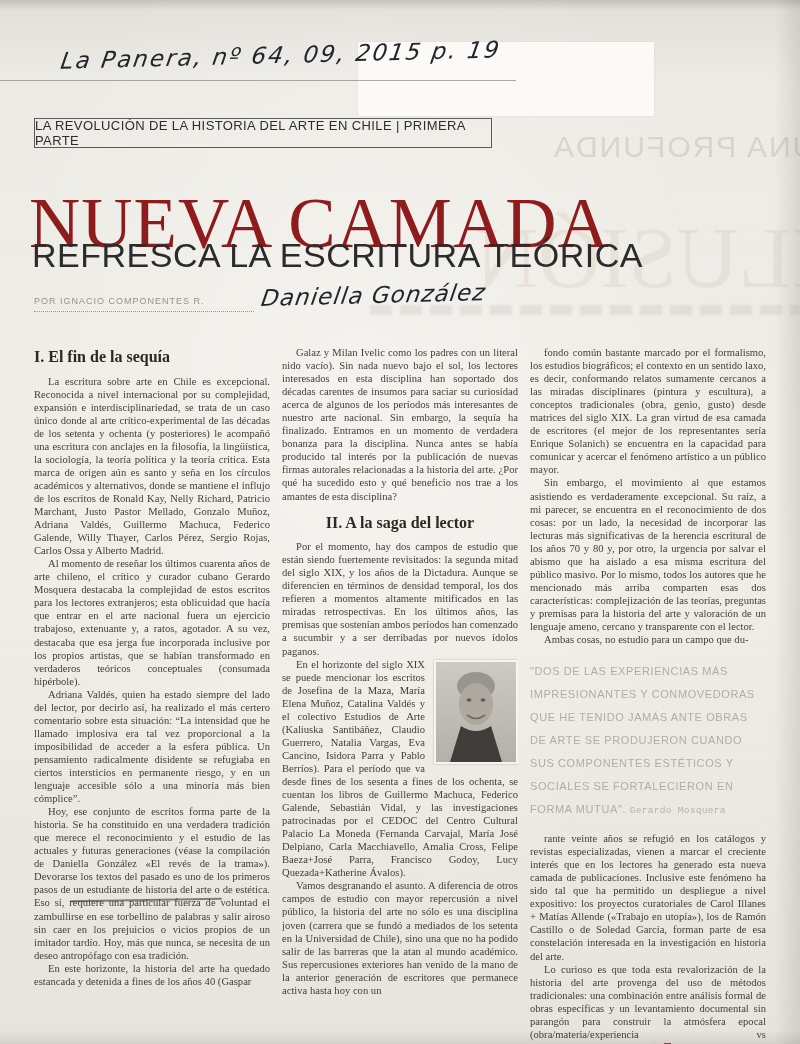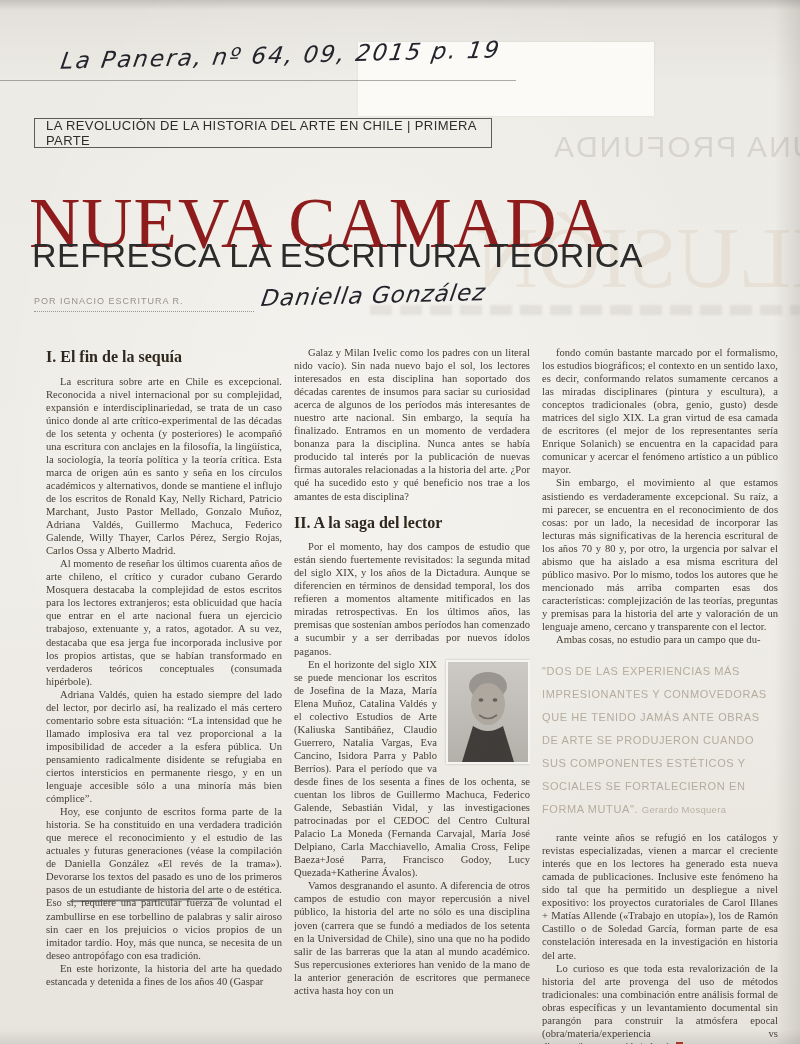--- a/index.html
+++ b/index.html
@@ -34,43 +34,43 @@
   .ghost-kicker{right:-14px;top:130px;font-family:"Liberation Sans",sans-serif;
     font-size:30px;letter-spacing:2px;color:rgba(125,118,105,.20);}
   .ghost-title{right:-20px;top:208px;font-family:"Liberation Serif",serif;
     font-size:86px;color:rgba(196,166,138,.17);}
   .ghost-line{position:absolute;right:0;top:305px;width:430px;height:10px;
     background:repeating-linear-gradient(90deg,rgba(130,120,108,.12) 0 22px,rgba(0,0,0,0) 22px 30px);
     filter:blur(1px);}
   
   .kicker{position:absolute;left:34px;top:118px;width:458px;height:30px;
     border:1px solid rgba(55,55,55,.8);display:flex;align-items:center;
-    padding-left:11px;box-sizing:border-box;
+    box-sizing:border-box;
     font-family:"Liberation Sans",sans-serif;font-size:13px;letter-spacing:.4px;color:#2d2d2d;}
   .title{position:absolute;left:29px;top:148px;font-size:71px;line-height:1;
     font-family:Liberation Serif, serif;color:#8e1c1c;letter-spacing:1px;font-weight:500;margin-top:40px;}
   .subtitle{position:absolute;left:32px;top:238px;font-size:34px;line-height:1;
     font-family:"Liberation Sans",sans-serif;color:#2b2b2b;letter-spacing:.5px;font-weight:400;}
   .byline{position:absolute;left:34px;top:296px;width:220px;
     font-family:"Liberation Sans",sans-serif;font-size:9px;letter-spacing:1px;color:#97918a;
     border-bottom:1px dotted #9b968e;padding-bottom:5px;}
   
   .columns{position:absolute;left:34px;top:346px;width:732px;height:698px;
-    display:flex;gap:12px;overflow:hidden;margin-left:12px;}
+    display:flex;gap:12px;overflow:hidden;}
   .col{width:236px;overflow:hidden;color:#453d33;font-size:10.6px;line-height:13.05px;}
   .col h2{font-family:"Liberation Serif",serif;font-size:16px;line-height:1.1;
     margin:2px 0 9px;color:#2f281f;font-weight:bold;}
-  .col h2.h2-mid{margin-top:11px;}
+  .col h2.h2-mid{margin-top:11px;text-align:center;}
   .para{margin:0;text-align:justify;text-indent:14px;hyphens:auto;-webkit-hyphens:auto;}
   .photo-frame{float:right;width:84px;height:104px;margin:2px 0 5px 9px;
     background:#f6f5f2;padding:2px;box-sizing:border-box;box-shadow:0 0 2px rgba(0,0,0,.25);}
   .photo-frame svg{display:block;width:80px;height:100px;}
   .pullquote{margin:14px 0 10px;font-family:"Liberation Sans",sans-serif;
     font-size:11px;line-height:23px;letter-spacing:.6px;color:#b5ac9f;text-align:left;text-indent:0;}
-  .pullquote .attr{font-size:9.5px;letter-spacing:.3px;color:#b9b1a4;}
+  .pullquote .attr{font-size:9.5px;letter-spacing:.3px;color:#b9b1a4;font-family:Liberation Mono, monospace;}
   .endmark{display:inline-block;width:7px;height:9px;background:#b23429;
     margin-left:4px;transform:translateY(1px);}
 </style>
 </head>
 <body>
 
 <div class="page">
 
   <div class="edge-top"></div>
   <div class="white-patch"></div>
@@ -80,21 +80,21 @@
 
   <div class="ghost ghost-kicker">UNA PROFUNDA</div>
   <div class="ghost ghost-title">ILUSIÓN</div>
   <div class="ghost-line"></div>
 
   <div class="kicker">
     <span>LA REVOLUCIÓN DE LA HISTORIA DEL ARTE EN CHILE  |  PRIMERA PARTE</span>
   </div>
   <h1 class="title">NUEVA CAMADA</h1>
   <div class="subtitle">REFRESCA LA ESCRITURA TEÓRICA</div>
-  <div class="byline">POR IGNACIO ESCRITURA R.</div>
+  <div class="byline">POR IGNACIO COMPONENTES R.</div>
   <div class="handwriting hw-name">Daniella González</div>
 
   <div class="columns">
 
     <div class="col">
       <h2>I. El fin de la sequía</h2>
       <p class="para">La escritura sobre arte en Chile es excepcional. Reconocida a nivel internacional por su complejidad, expansión e interdisciplinariedad, se trata de un caso único donde al arte crítico-experimental de las décadas de los setenta y ochenta (y posteriores) le acompañó una escritura con anclajes en la filosofía, la lingüística, la sociología, la teoría política y la teoría crítica. Esta marca de origen aún es santo y seña en los círculos académicos y alternativos, donde se mantiene el influjo de los escritos de Ronald Kay, Nelly Richard, Patricio Marchant, Justo Pastor Mellado, Gonzalo Muñoz, Adriana Valdés, Guillermo Machuca, Federico Galende, Willy Thayer, Carlos Pérez, Sergio Rojas, Carlos Ossa y Alberto Madrid.</p>
       <p class="para">Al momento de reseñar los últimos cuarenta años de arte chileno, el crítico y curador cubano Gerardo Mosquera destacaba la complejidad de estos escritos para los lectores extranjeros; esta oblicuidad que hacía que entrar en el arte nacional fuera un ejercicio trabajoso, extenuante y, a ratos, agotador. A su vez, destacaba que esa jerga fue incorporada inclusive por los propios artistas, que se habían transformado en verdaderos teóricos conceptuales (consumada hipérbole).</p>
       <p class="para">Adriana Valdés, quien ha estado siempre del lado del lector, por decirlo así, ha realizado el más certero comentario sobre esta situación: “La intensidad que he llamado implosiva era tal vez proporcional a la imposibilidad de acceder a la esfera pública. Un pensamiento radicalmente disidente se refugiaba en ciertos intersticios en permanente riesgo, y en un lenguaje accesible sólo a una minoría más bien cómplice”.</p>
       <p class="para">Hoy, ese conjunto de escritos forma parte de la historia. Se ha constituido en una verdadera tradición que merece el reconocimiento y el estudio de las actuales y futuras generaciones (véase la compilación de Daniella González «El revés de la trama»). Devorarse los textos del pasado es uno de los primeros pasos de un estudiante de historia del arte o de estética. Eso sí, requiere una particular fuerza de voluntad el zambullirse en ese torbellino de palabras y salir airoso sin caer en los prejuicios o vicios propios de un imitador tardío. Hoy, más que nunca, se necesita de un deseo antropófago con esa tradición.</p>

